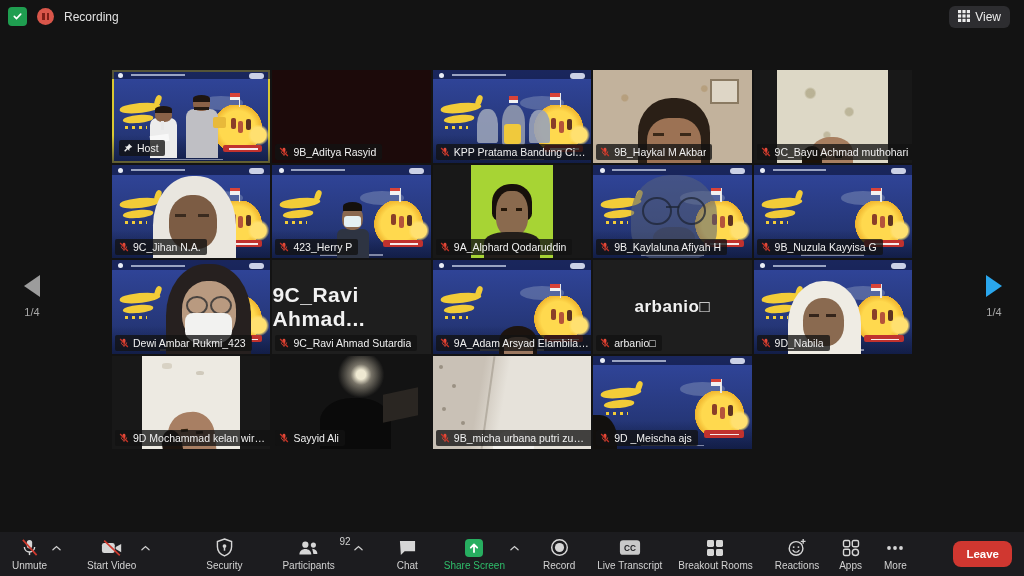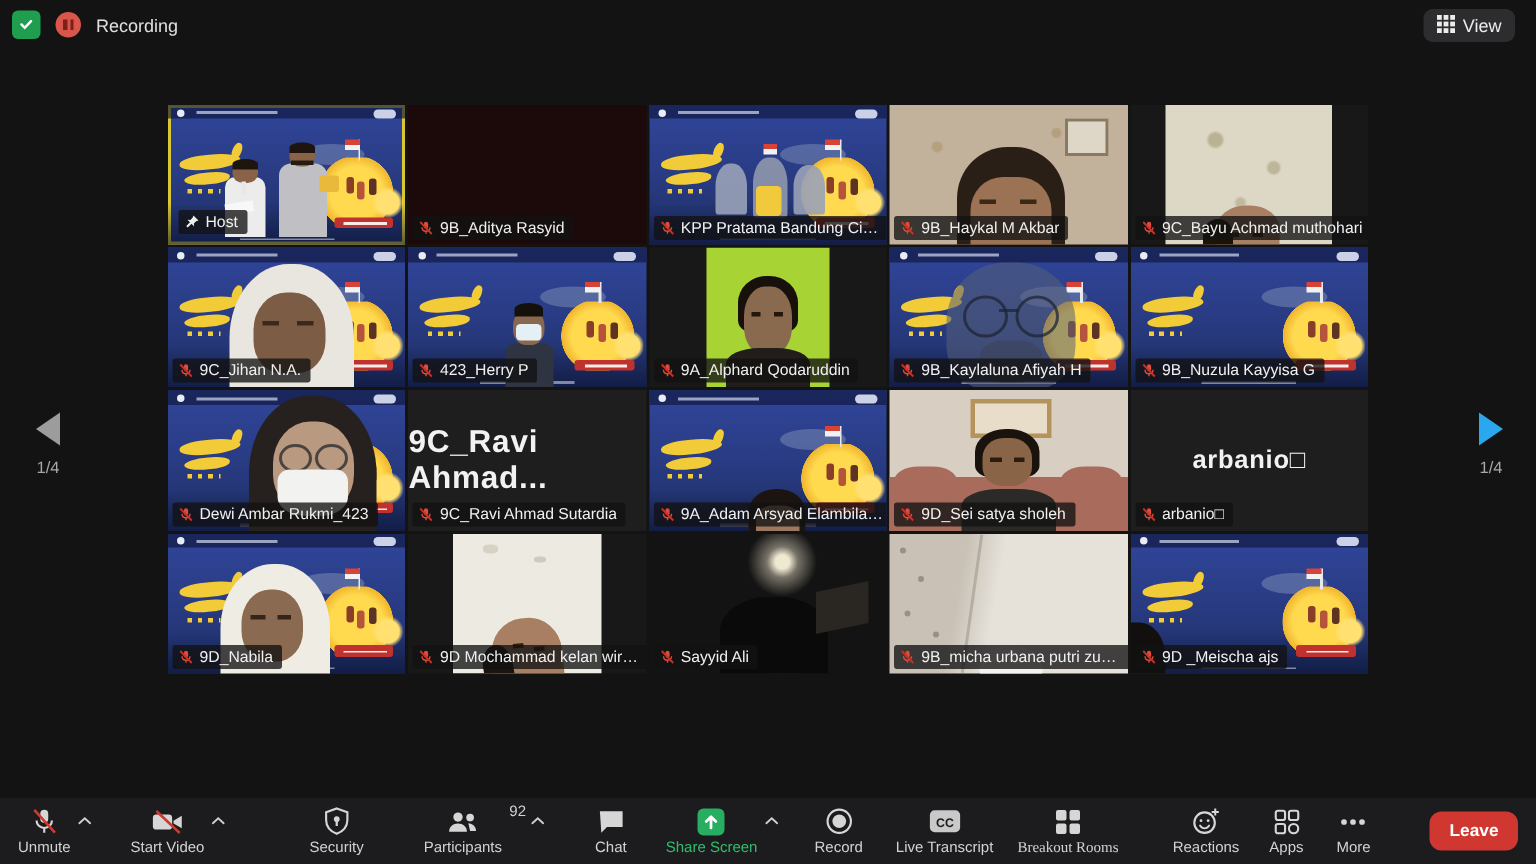--- a/index.html
+++ b/index.html
@@ -458,42 +458,20 @@
           <svg width="10" height="10" viewBox="0 0 12 12">
             <rect x="4.3" y="1" width="3.4" height="5.6" rx="1.7" fill="#e04a3a"></rect>
             <path d="M2.8 5.4c0 1.9 1.4 3.2 3.2 3.2s3.2-1.3 3.2-3.2" stroke="#e04a3a" stroke-width="1.1" fill="none"></path>
             <path d="M6 8.6v2" stroke="#e04a3a" stroke-width="1.1"></path>
             <path d="M1.4 1.2l9.2 9.6" stroke="#c83225" stroke-width="1.5"></path>
           </svg>
         </i>
         <span>9A_Adam Arsyad Elambilakk...</span>
       </div>
     </div>
-    <div class="tile" style="background: rgb(216, 206, 194);">
-      <div style="position: absolute; left: 34%; top: 6%; width: 30%; height: 22%; background: rgb(232, 221, 200); border: 3px solid rgb(181, 147, 92);"></div>
-      <div style="position: absolute; left: 0px; bottom: 0px; right: 0px; height: 38%; background: rgb(168, 107, 92);"></div>
-      <div style="position: absolute; left: 2%; bottom: 20%; width: 26%; height: 26%; background: rgb(168, 107, 92); border-radius: 40%;"></div>
-      <div style="position: absolute; right: 2%; bottom: 20%; width: 26%; height: 26%; background: rgb(168, 107, 92); border-radius: 40%;"></div>
-      <div style="position: absolute; left: 36%; top: 28%; width: 27%; height: 34%; background: rgb(26, 18, 12); border-radius: 48% 48% 24% 24%;"></div>
-      <div style="position: absolute; left: 39%; top: 34%; width: 21%; height: 34%; background: rgb(138, 100, 70); border-radius: 42% 42% 40% 40%;"></div>
-      <div style="position: absolute; left: 42%; top: 48%; width: 5%; height: 2.5px; background: rgb(44, 28, 14);"></div>
-      <div style="position: absolute; left: 52%; top: 48%; width: 5%; height: 2.5px; background: rgb(44, 28, 14);"></div>
-      <div style="position: absolute; left: 30%; bottom: 0px; width: 40%; height: 30%; background: rgb(44, 42, 39); border-radius: 40% 40% 0px 0px;"></div>
-      <div class="nameplate">
-        <i style="display: flex;">
-          <svg width="10" height="10" viewBox="0 0 12 12">
-            <rect x="4.3" y="1" width="3.4" height="5.6" rx="1.7" fill="#e04a3a"></rect>
-            <path d="M2.8 5.4c0 1.9 1.4 3.2 3.2 3.2s3.2-1.3 3.2-3.2" stroke="#e04a3a" stroke-width="1.1" fill="none"></path>
-            <path d="M6 8.6v2" stroke="#e04a3a" stroke-width="1.1"></path>
-            <path d="M1.4 1.2l9.2 9.6" stroke="#c83225" stroke-width="1.5"></path>
-          </svg>
-        </i>
-        <span>9D_Sei satya sholeh</span>
-      </div>
-    </div>
     <div class="tile">
       <div class="bigtext" style="font-size: 17px;">arbanio□</div>
       <div class="nameplate">
         <i style="display: flex;">
           <svg width="10" height="10" viewBox="0 0 12 12">
             <rect x="4.3" y="1" width="3.4" height="5.6" rx="1.7" fill="#e04a3a"></rect>
             <path d="M2.8 5.4c0 1.9 1.4 3.2 3.2 3.2s3.2-1.3 3.2-3.2" stroke="#e04a3a" stroke-width="1.1" fill="none"></path>
             <path d="M6 8.6v2" stroke="#e04a3a" stroke-width="1.1"></path>
             <path d="M1.4 1.2l9.2 9.6" stroke="#c83225" stroke-width="1.5"></path>
           </svg>
@@ -722,21 +700,21 @@
     </div>
     <div class="titem" style="margin-right: 16px; justify-content: center;">
       <div class="ic">
         <svg width="22" height="17" viewBox="0 0 24 18">
           <rect x="1" y="1" width="22" height="16" rx="3.5" fill="#c9c9c9"></rect>
           <text x="12" y="13" font-size="9" font-family="Liberation Sans,sans-serif" font-weight="bold" fill="#1c1c1f" text-anchor="middle">CC</text>
         </svg>
       </div>
       <div class="lb">Live Transcript</div>
     </div>
-    <div class="titem" style="margin-right: 36px; font-family: Liberation Serif, serif;">
+    <div class="titem" style="margin-right: 22px;">
       <div class="ic">
         <svg width="18" height="18" viewBox="0 0 18 18" fill="#d6d6d6">
           <rect x="1" y="1" width="7" height="7" rx="1.4"></rect>
           <rect x="10" y="1" width="7" height="7" rx="1.4"></rect>
           <rect x="1" y="10" width="7" height="7" rx="1.4"></rect>
           <rect x="10" y="10" width="7" height="7" rx="1.4"></rect>
         </svg>
       </div>
       <div class="lb">Breakout Rooms</div>
     </div>

